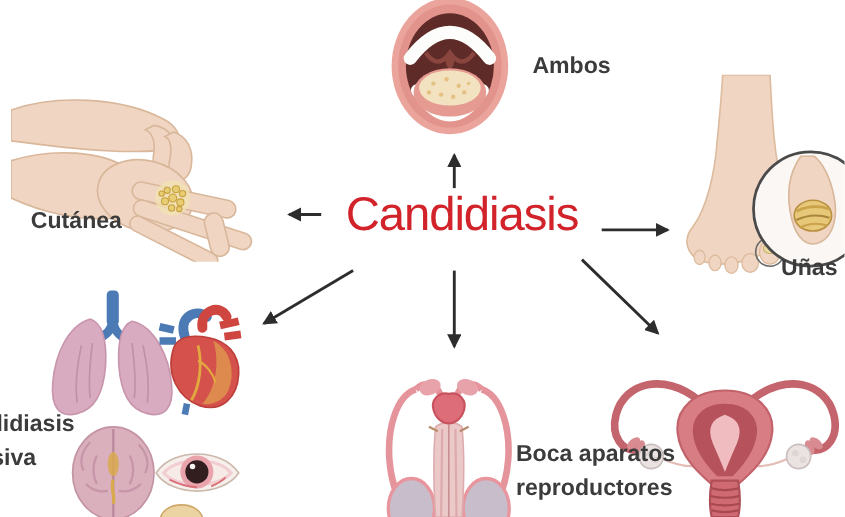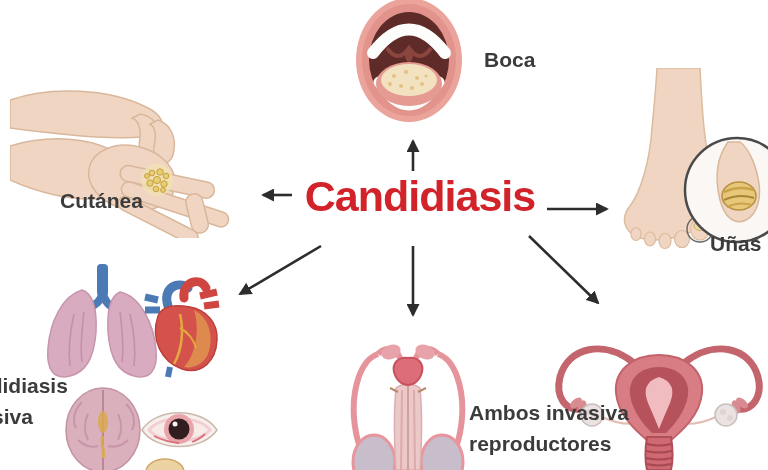--- a/index.html
+++ b/index.html
@@ -3,28 +3,28 @@
 <meta charset="utf-8">
 <style>
   html,body{margin:0;padding:0;background:#fff;}
   #canvas{
     position:relative;width:768px;height:470px;overflow:hidden;background:#ffffff;
     font-family:"Liberation Sans", sans-serif;
   }
   .abs{position:absolute;}
   #title{
     left:420px;top:196px;transform:translate(-50%,-50%);
-    font-size:43px;font-weight:bold;letter-spacing:-1px;color:#d2232a;white-space:nowrap;
+    font-size:43px;font-weight:normal;letter-spacing:-1px;color:#d2232a;white-space:nowrap;
   }
   .label{
     font-size:21px;font-weight:bold;color:#3b3b3b;white-space:nowrap;line-height:24px;
   }
   .label.multiline{white-space:pre-line;line-height:31px;}
   #label-boca{left:484px;top:48px;}
-  #label-cutanea{left:28px;top:189px;margin-left:32px;}
+  #label-cutanea{left:28px;top:189px;}
   #label-unas{left:710px;top:232px;}
   #label-invasiva{left:-50px;top:370px;}
   #label-reproductores{left:469px;top:397px;}
   #arrows{left:0;top:0;pointer-events:none;}
   svg{display:block;}
 </style>
 </head>
 <body>
 
 <div id="canvas">
@@ -229,21 +229,21 @@
     <path d="M95,104 L119,104 C121,116 121,128 119,137 L95,137 C93,128 93,116 95,104 Z" fill="#cf6a72" stroke="#b04f58" stroke-width="2"></path>
     <g stroke="#a84850" stroke-width="2" fill="none">
       <path d="M95,111 Q107,114 119,111"></path>
       <path d="M94,118 Q107,121 120,118"></path>
       <path d="M94,125 Q107,128 120,125"></path>
       <path d="M95,131 Q107,134 119,131"></path>
     </g>
   </svg>
 
   <div id="title" class="abs">Candidiasis</div>
-  <div id="label-boca" class="abs label">Boca</div>
+  <div id="label-boca" class="abs label">Ambos</div>
   <div id="label-cutanea" class="abs label">Cutánea</div>
   <div id="label-unas" class="abs label">Uñas</div>
   <div id="label-invasiva" class="abs label multiline">Candidiasis
 invasiva</div>
-  <div id="label-reproductores" class="abs label multiline">Ambos invasiva
+  <div id="label-reproductores" class="abs label multiline">Boca aparatos
 reproductores</div>
 
 </div>
 
 </body></html>

